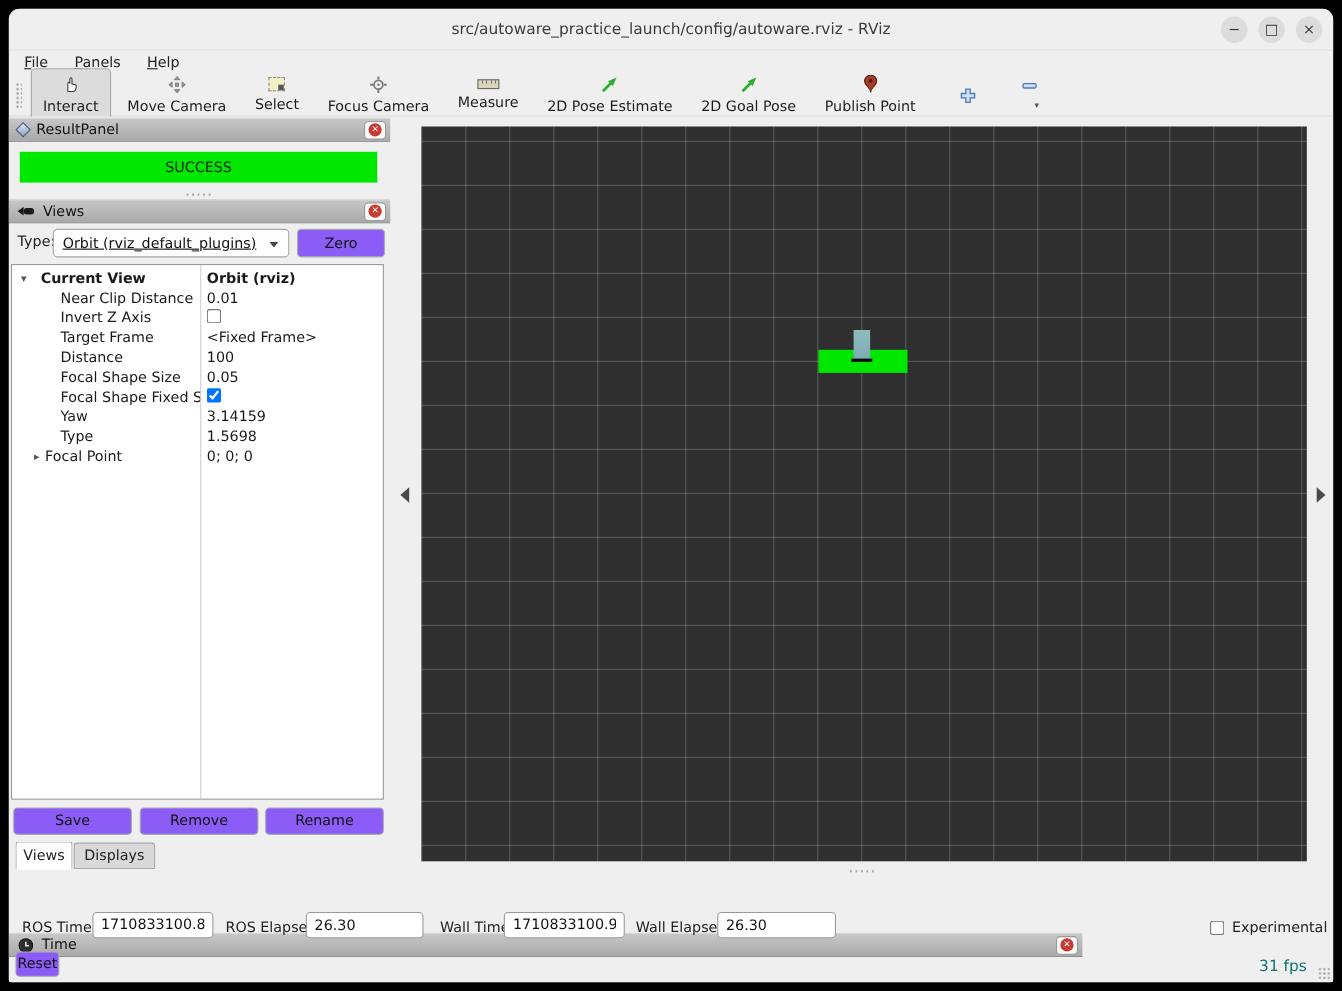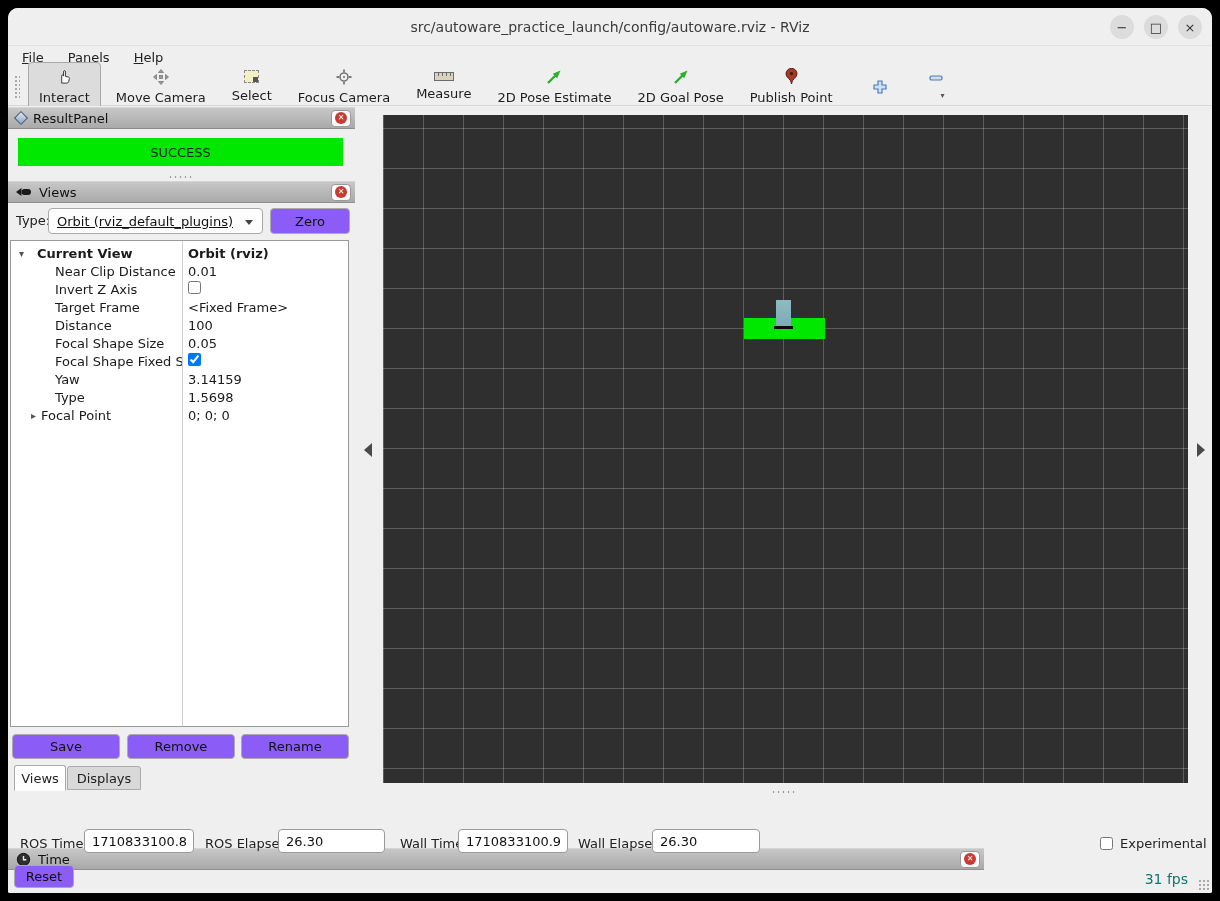--- a/index.html
+++ b/index.html
@@ -101,21 +101,21 @@
                     border-left:8px solid #4a4a4a; }
   .bottom-dots { left:50%; bottom:6px; transform:translateX(-50%); position:absolute; }
   
   .timepanel { flex:0 0 auto; height:93px; position:relative; background:#efefef; }
   .timepanel .phead { width:976px; top:0;margin-top:48px; }
   .tp-body { position:absolute; left:0; top:21px; width:1204px; height:72px; }
   .tp-label { position:absolute; top:15px; font-size:13px; color:#222; white-space:nowrap; }
   .tp-input { position:absolute; top:8px; height:24px; background:#fff; border:1px solid #9a9a9a;
               border-radius:4px; font-family:"DejaVu Sans", sans-serif; font-size:13px; color:#111; padding:0 7px; }
   .exp-check { position:absolute; top:16px; }
-  .reset-btn { position:absolute; left:6px; top:44px; width:60px; height:23px;text-align:right; }
+  .reset-btn { position:absolute; left:6px; top:44px; width:40px; height:23px;text-align:right; }
   .fps { position:absolute; right:24px; top:50px; font-size:14px; color:#0f766e; }
   .grip { position:absolute; right:3px; bottom:3px; width:11px; height:11px;
           background-image:radial-gradient(#a9a9a9 1px, transparent 1.2px); background-size:4px 4px; }
   svg { display:block; }
 </style>
 </head>
 <body>
 
 <div class="window">
 

